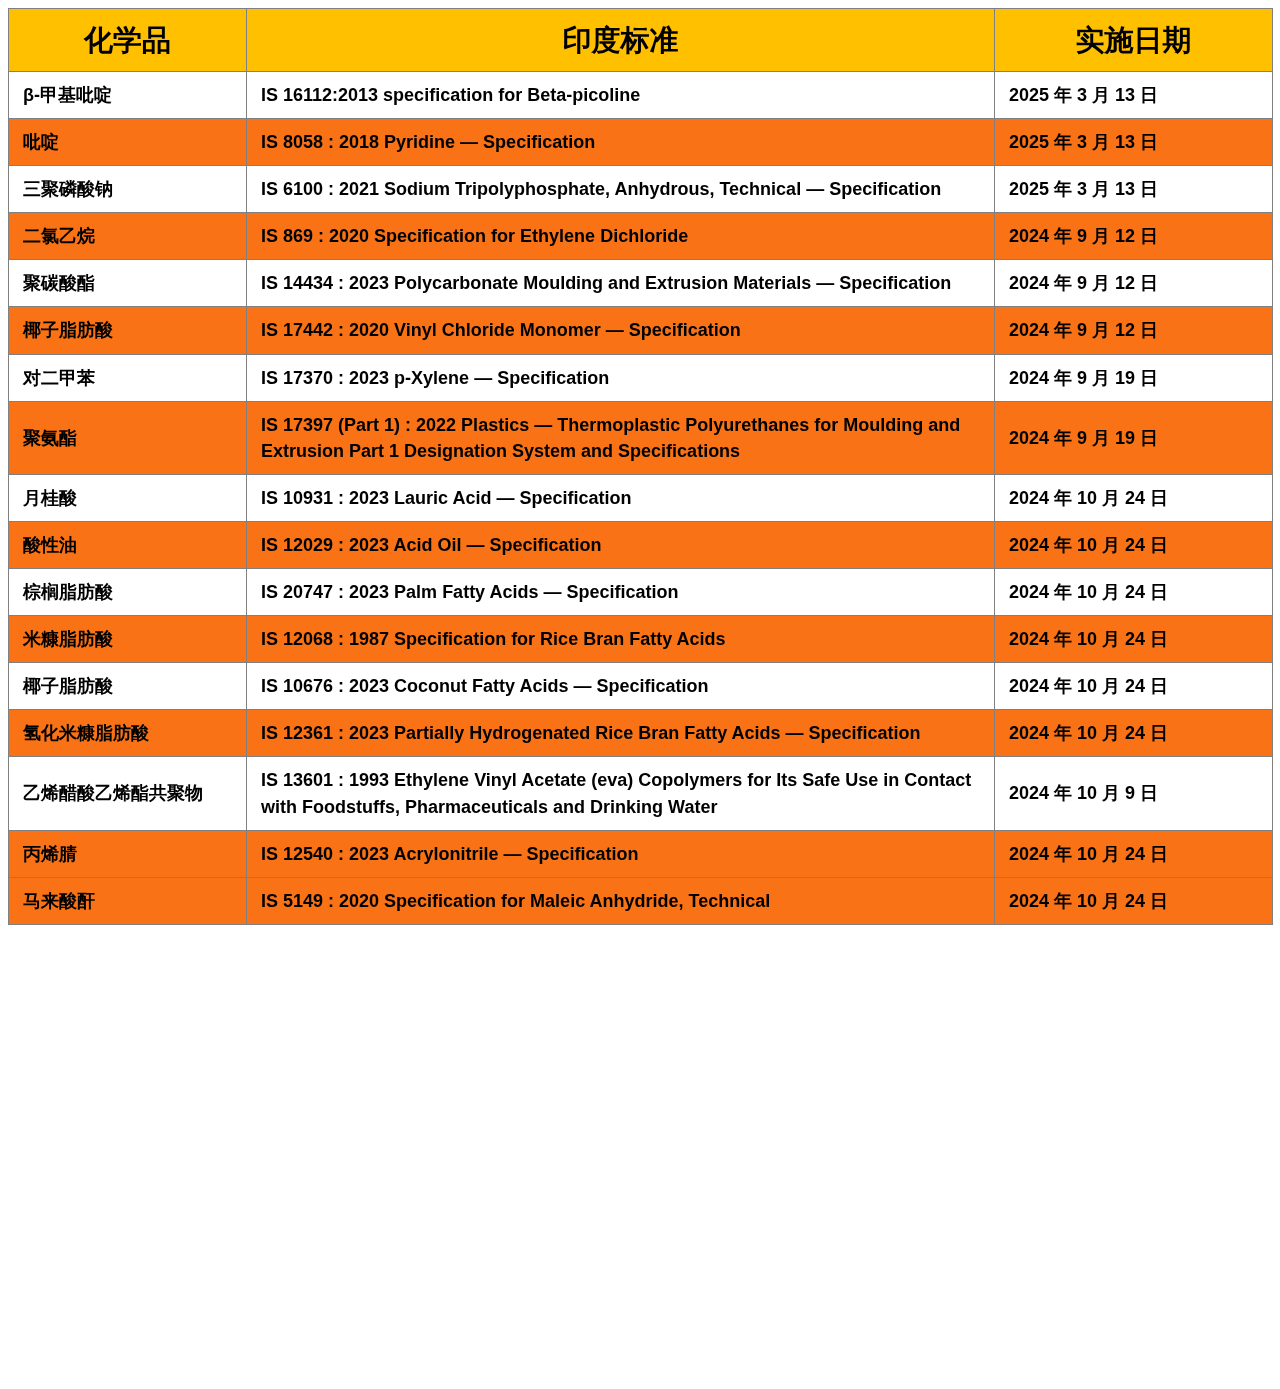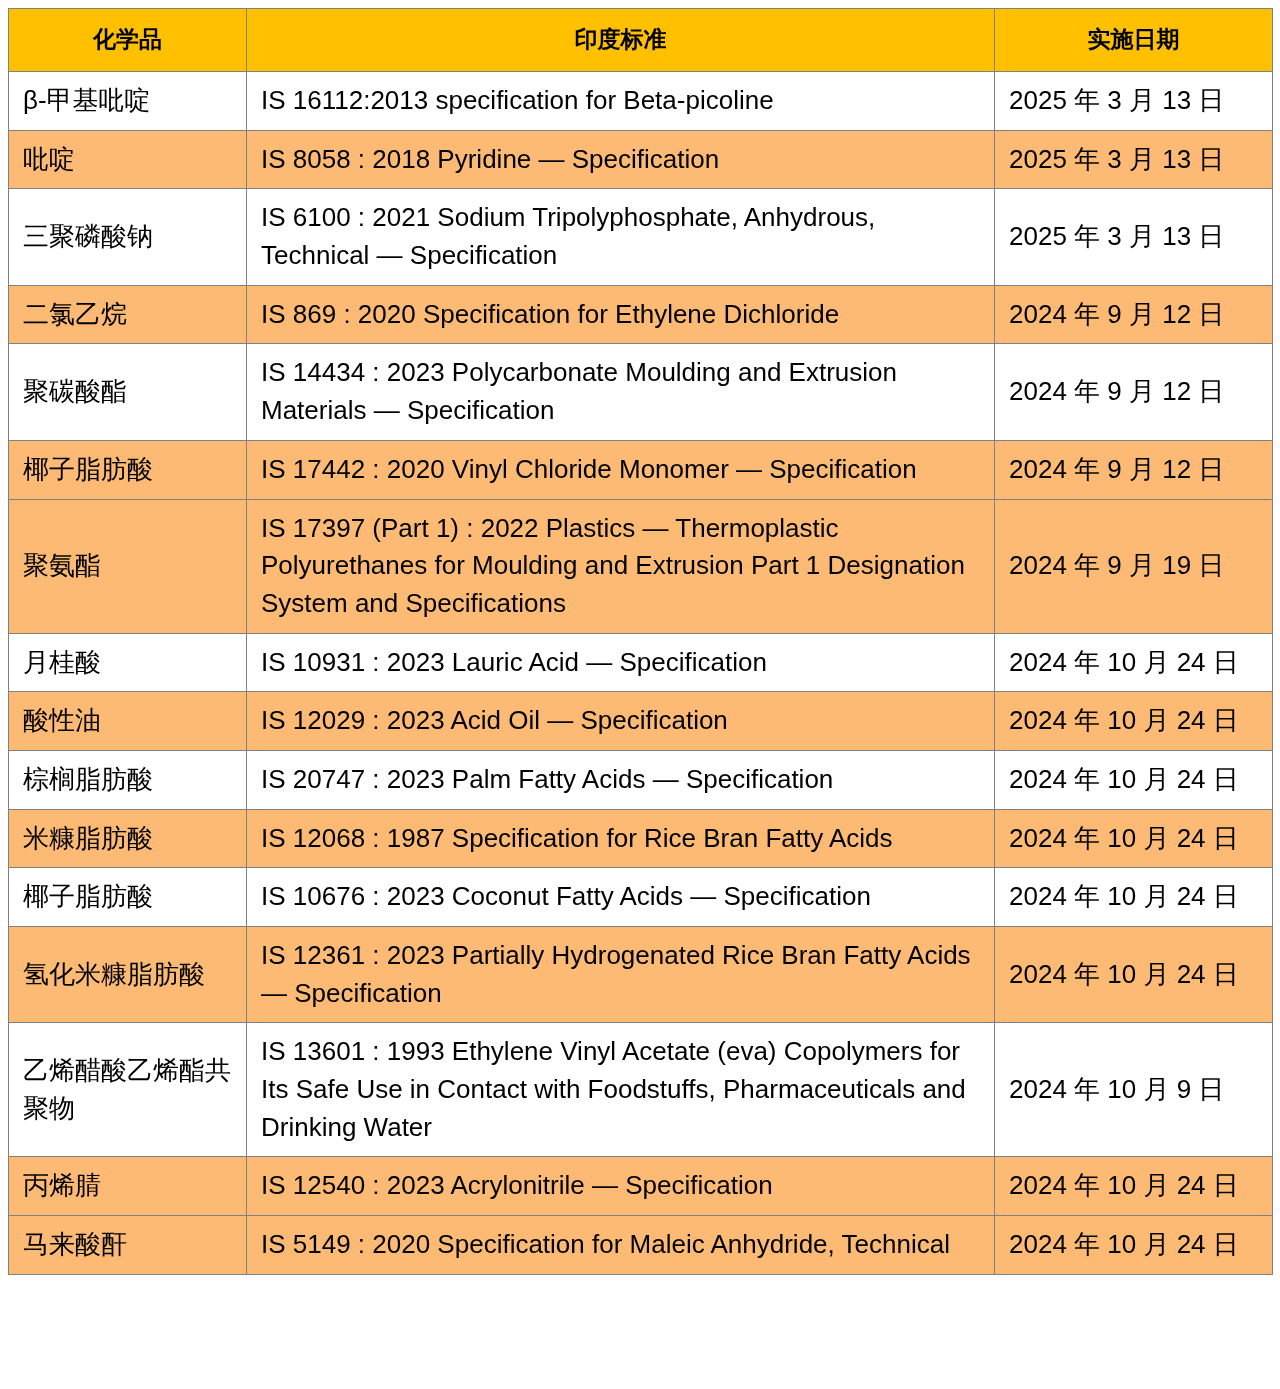--- a/index.html
+++ b/index.html
@@ -24,47 +24,48 @@
     margin-top: 8px;
   }
   table.std-table col.c1 { width: 238px; }
   table.std-table col.c2 { width: 748px; }
   table.std-table col.c3 { width: 278px; }
 
   table.std-table th,
   table.std-table td {
     border: 1px solid #808080;
     vertical-align: middle;
-    font-size: 26px;
+    font-size: 18px;
     line-height: 1.45;
+    font-weight: bold;
   }
   table.std-table thead th {
     background: #ffc000;
     color: #000000;
     font-weight: bold;
     text-align: center;
     height: 54px;
     padding: 4px 8px;
-    font-size: 23px;
+    font-size: 29px;
   }
   table.std-table td.chem {
     text-align: left;
     padding: 10px 14px;
   }
   table.std-table td.std {
     text-align: left;
     padding: 10px 14px;
   }
   table.std-table td.date {
     text-align: left;
     padding: 10px 14px;
     white-space: nowrap;
   }
   table.std-table tbody tr.alt td {
-    background: #fdba74;
+    background: #f97316;
   }
   table.std-table tbody tr td {
     background: #ffffff;
   }
   
 </style>
 </head>
 <body>
 
 <div class="table-wrap">
@@ -104,20 +105,25 @@
         </tr>
         <tr>
           <td class="chem">聚碳酸酯</td>
           <td class="std">IS 14434 : 2023 Polycarbonate Moulding and Extrusion Materials  —  Specification</td>
           <td class="date">2024 年 9 月 12 日</td>
         </tr>
         <tr class="alt">
           <td class="chem">椰子脂肪酸</td>
           <td class="std">IS 17442 : 2020 Vinyl Chloride Monomer  —  Specification</td>
           <td class="date">2024 年 9 月 12 日</td>
+        </tr>
+        <tr>
+          <td class="chem">对二甲苯</td>
+          <td class="std">IS 17370 : 2023 p-Xylene  —  Specification</td>
+          <td class="date">2024 年 9 月 19 日</td>
         </tr>
         <tr class="alt">
           <td class="chem">聚氨酯</td>
           <td class="std">IS 17397 (Part 1) : 2022 Plastics  —  Thermoplastic Polyurethanes for Moulding and Extrusion Part 1 Designation System and Specifications</td>
           <td class="date">2024 年 9 月 19 日</td>
         </tr>
         <tr>
           <td class="chem">月桂酸</td>
           <td class="std">IS 10931 : 2023 Lauric Acid  —  Specification</td>
           <td class="date">2024 年 10 月 24 日</td>

